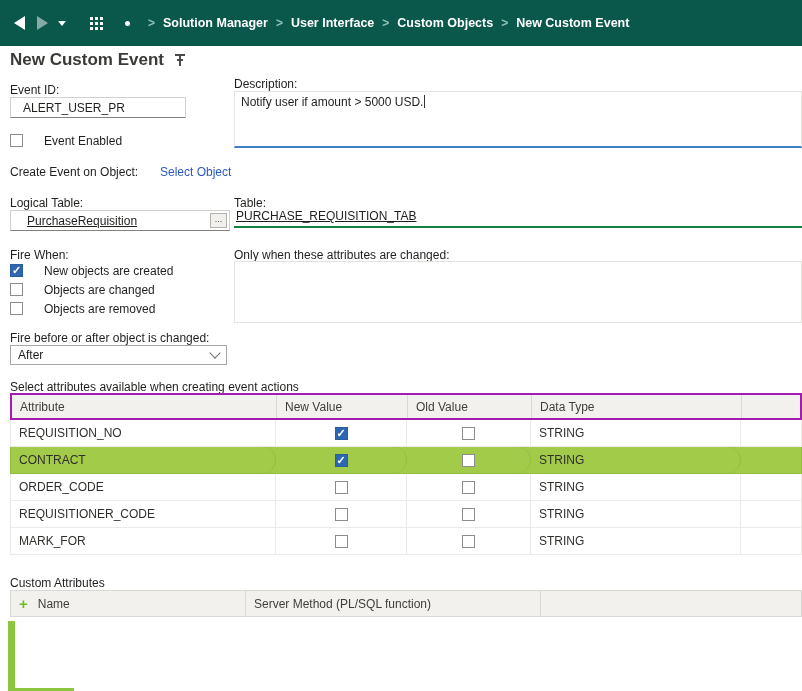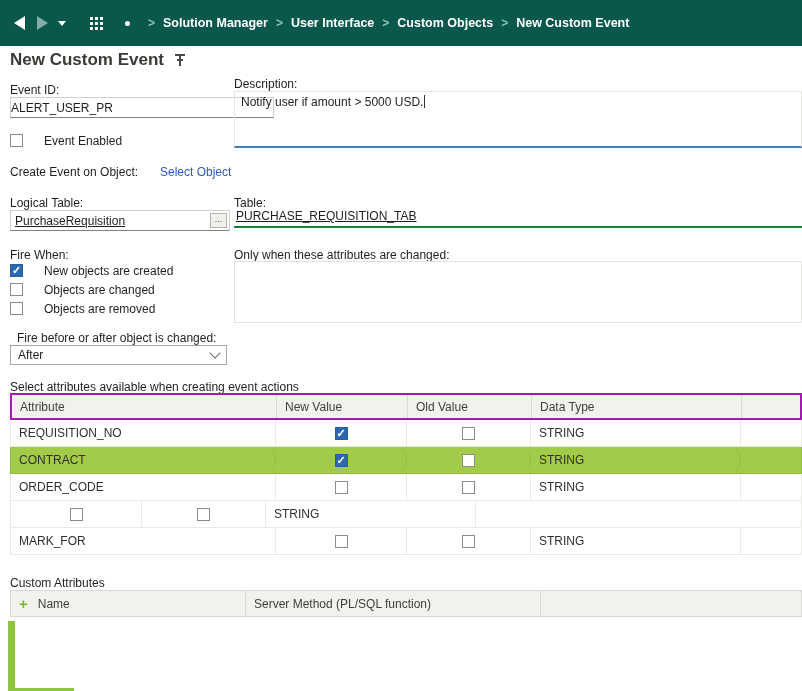--- a/index.html
+++ b/index.html
@@ -25,36 +25,36 @@
   
   .title-row{position:absolute;left:10px;top:50px;display:flex;align-items:center;gap:10px;}
   .page-title{font-size:17px;font-weight:bold;color:#3a3a37;}
   .pin-ic{cursor:pointer;display:block;}
 
   
   .lbl{position:absolute;font-size:12px;color:#1f1f1d;white-space:nowrap;}
   .link{position:absolute;font-size:12px;color:#2b59c3;cursor:pointer;white-space:nowrap;}
 
   
-  .txt-input{position:absolute;left:10px;top:97px;width:264px;height:21px;
+  .txt-input{position:absolute;left:10px;top:97px;width:176px;height:21px;
     border:1px solid #d2d1cc;border-bottom-color:#82817c;box-sizing:border-box;
-    font:12px "Liberation Sans",sans-serif;padding:0 0;color:#1f1f1d;background:#fff;}
+    font:12px "Liberation Sans",sans-serif;padding:0 12px;color:#1f1f1d;background:#fff;}
   .desc{position:absolute;left:234px;top:91px;width:568px;height:57px;
     border:1px solid #e6e5e1;border-bottom:2px solid #3d7ec4;box-sizing:border-box;
     font-size:12px;padding:3px 6px;color:#1f1f1d;cursor:text;}
   .caret-bar{display:inline-block;width:1px;height:13px;background:#333;margin-left:1px;vertical-align:-2px;}
   .chkline{position:absolute;display:flex;align-items:flex-start;gap:21px;font-size:12px;color:#1f1f1d;}
   .cb{width:13px;height:13px;border:1px solid #8d8c88;background:#fff;box-sizing:border-box;
     position:relative;display:inline-block;flex:none;cursor:pointer;}
   .cb.checked{background:#2e67b1;border-color:#2a5c9e;}
   .cb.checked::after{content:"\2713";position:absolute;left:1px;top:-1px;font-size:11px;
     color:#fff;font-weight:bold;}
   .lu{position:absolute;left:10px;top:210px;width:220px;height:21px;border:1px solid #d2d1cc;
     border-bottom-color:#82817c;box-sizing:border-box;display:flex;align-items:center;
-    padding:0 2px 0 4px;font-size:12px;background:#fff;}
+    padding:0 2px 0 16px;font-size:12px;background:#fff;}
   .lu .val{text-decoration:underline;color:#1f1f1d;}
   .browse{margin-left:auto;width:17px;height:15px;border:1px solid #b3b2ae;background:#f1f0ec;
     font-size:9px;line-height:11px;text-align:center;color:#4b4a46;cursor:pointer;box-sizing:border-box;}
   .tbl-field{position:absolute;left:234px;top:205px;width:568px;height:23px;
     border-bottom:2px solid #15803d;box-sizing:border-box;display:flex;align-items:flex-end;
     padding:0 0 3px 2px;font-size:12px;cursor:text;}
   .tbl-field .val{text-decoration:underline;color:#1f1f1d;}
   .ow{position:absolute;left:234px;top:261px;width:568px;height:62px;border:1px solid #e3e2de;
     box-sizing:border-box;background:#fff;cursor:text;}
   .sel{position:absolute;left:10px;top:345px;width:217px;height:20px;border:1px solid #a8a7a3;
@@ -168,21 +168,21 @@
     <span>Objects are changed</span>
   </div>
   <div class="chkline" style="left:10px;top:302px;">
     <span class="cb"></span>
     <span>Objects are removed</span>
   </div>
 
   <span class="lbl" style="left:234px;top:248px;text-align:right;">Only when these attributes are changed:</span>
   <div class="ow"></div>
 
-  <span class="lbl" style="left:10px;top:331px;margin-left:7px;">Fire before or after object is changed:</span>
+  <span class="lbl" style="left:10px;top:331px;">Fire before or after object is changed:</span>
   <div class="sel">
     <span>After</span>
     <span class="chev"></span>
   </div>
 
   <span class="lbl" style="left:10px;top:380px;">Select attributes available when creating event actions</span>
   <div class="attr-table">
     <div class="t-head">
       <div class="cell col-a">Attribute</div>
       <div class="cell col-b">New Value</div>
@@ -221,20 +221,21 @@
           <span class="cb"></span>
         </div>
       <div class="cell col-c center">
           <span class="cb"></span>
         </div>
       <div class="cell col-d">STRING</div>
       <div class="cell col-e"></div>
     </div>
 
     <div class="t-row">
+      <div class="cell col-a">REQUISITIONER_CODE</div>
       <div class="cell col-b center">
           <span class="cb"></span>
         </div>
       <div class="cell col-c center">
           <span class="cb"></span>
         </div>
       <div class="cell col-d">STRING</div>
       <div class="cell col-e"></div>
     </div>
 

